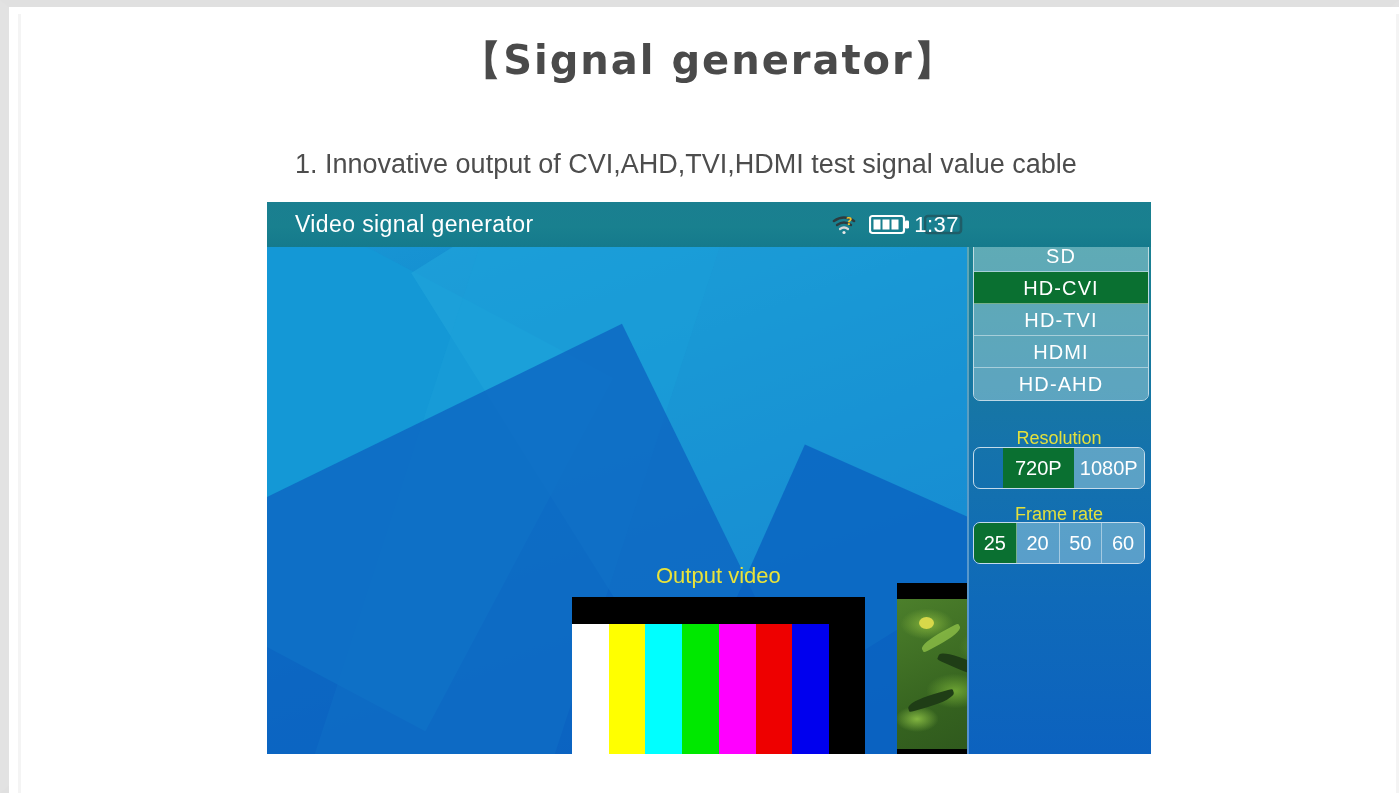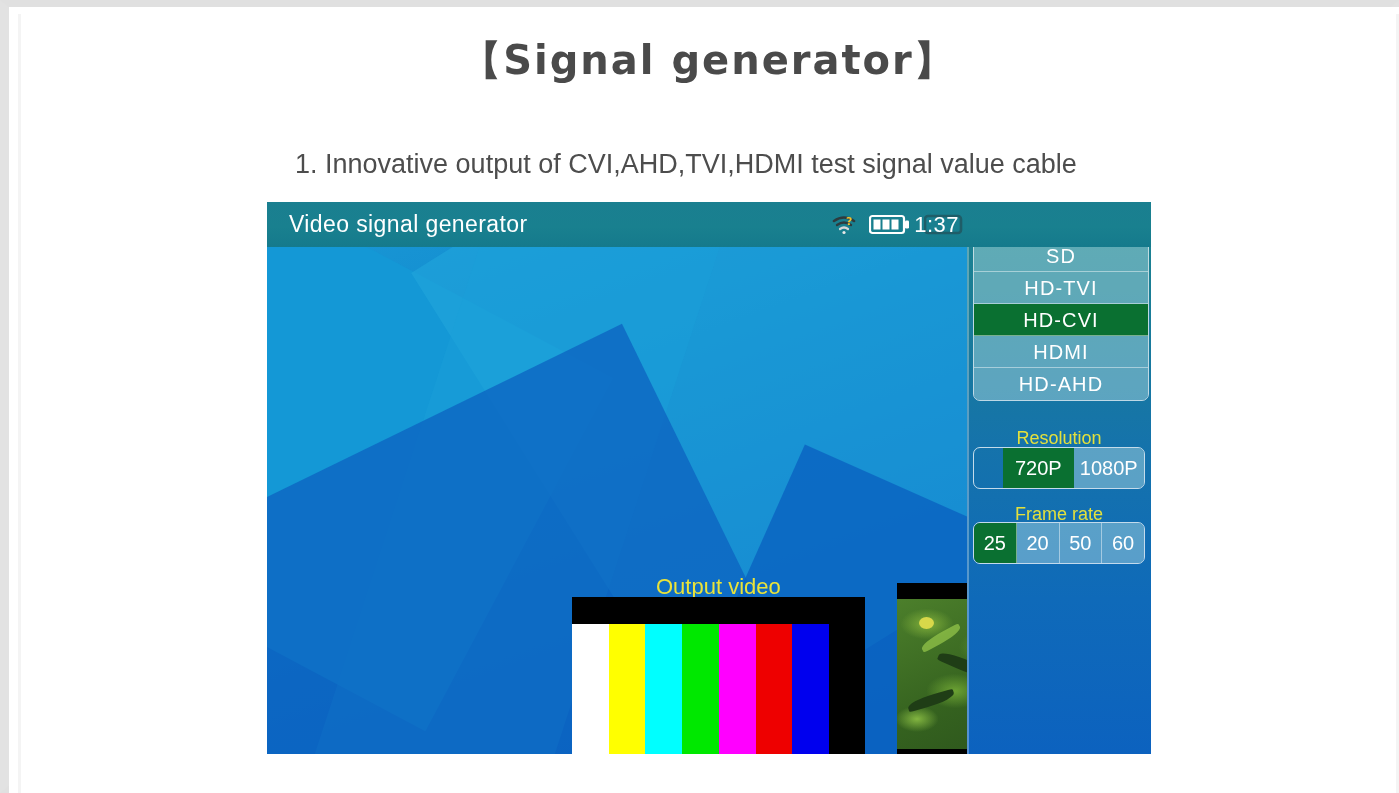--- a/index.html
+++ b/index.html
@@ -115,21 +115,21 @@
   
   #titlebar {
     position: absolute;
     left: 0; top: 0;
     width: 884px; height: 45px;
     background: linear-gradient(180deg,#1a7f90 0%, #19808f 55%, #157a8c 100%);
     z-index: 30;
   }
   #titlebar-text {
     position: absolute;
-    left: 22px; top: 9px;
+    left: 28px; top: 9px;
     color: #ffffff;
     font-size: 23px;
     font-family: "Liberation Sans", sans-serif;
     letter-spacing: .4px;
     white-space: nowrap;
   }
   #status-cluster {
     position: absolute;
     right: 185px; top: 0;
     height: 45px;
@@ -150,21 +150,20 @@
   .bat-empty { position: relative; width: 42px; height: 21px; }
 
   
   #output-label {
     position: absolute;
     left: 389px; top: 361px;
     color: #eae339;
     font-size: 22px;
     z-index: 20;
     white-space: nowrap;
-    margin-top: 11px;
   }
   #output-video {
     position: absolute;
     left: 305px; top: 395px;
     width: 293px; height: 197px;
     background: #000000;
     z-index: 20;
     overflow: hidden;
   }
   #bars {
@@ -429,22 +428,22 @@
           <div class="leaf-light" style="left:178px; top:128px;width:44px; height:9px;  transform:rotate(26deg);"></div>
         </div>
       </div>
 
       <div id="panel">
         <div id="panel-divider"></div>
 
         <div id="signal-title" class="panel-title">Signal type selection</div>
         <div id="signal-list">
           <div class="signal-item">SD</div>
+          <div class="signal-item selected">HD-CVI</div>
           <div class="signal-item">HD-TVI</div>
-          <div class="signal-item selected">HD-CVI</div>
           <div class="signal-item">HDMI</div>
           <div class="signal-item">HD-AHD</div>
         </div>
 
         <div id="res-title" class="panel-title">Resolution</div>
         <div id="res-group">
           <div class="res-item selected">720P</div>
           <div class="res-item">1080P</div>
         </div>
 

